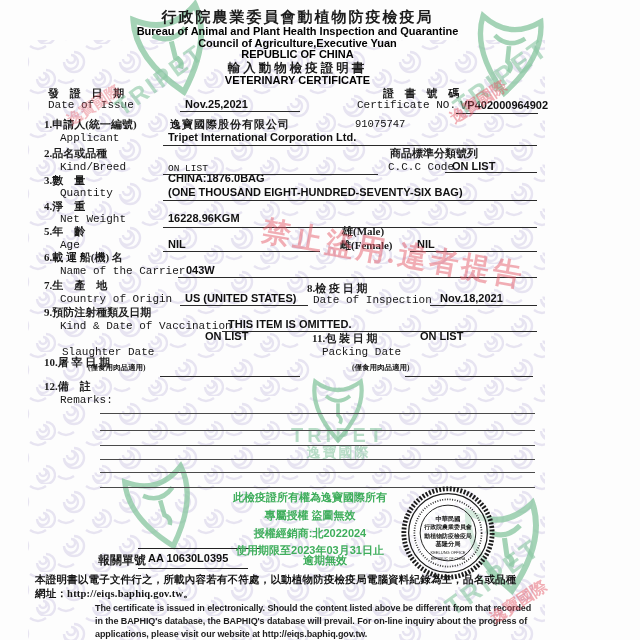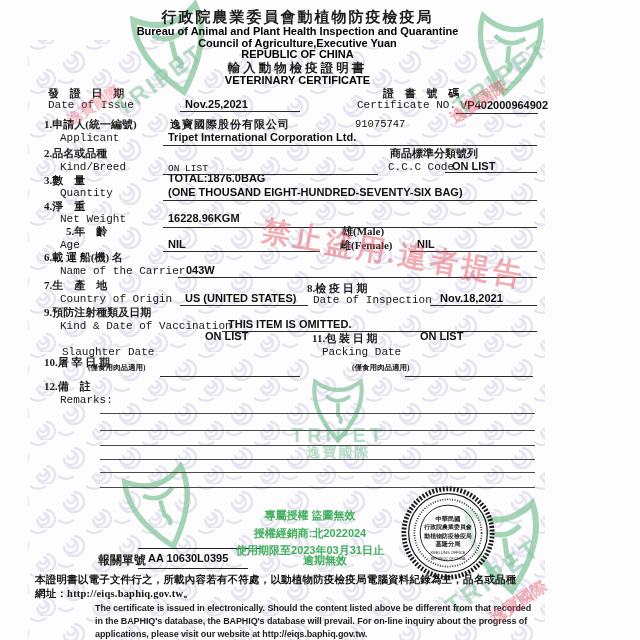--- a/index.html
+++ b/index.html
@@ -111,31 +111,31 @@
   <div class="abs zh label-zh" style="left:44px;top:146px;">2.品名或品種</div>
   <div class="abs zh label-zh" style="left:390px;top:146px;">商品標準分類號列</div>
   <div class="abs en-label" style="left:60px;top:161px;">Kind/Breed</div>
   <div class="abs val-mono" style="left:168px;top:163px;">ON LIST</div>
   <div class="ul" style="left:163px;top:174px;width:215px;"></div>
   <div class="abs en-label" style="left:388px;top:161px;">C.C.C Code</div>
   <div class="abs val" style="left:452px;top:160px;">ON LIST</div>
   <div class="ul" style="left:445px;top:172px;width:92px;"></div>
 
   <div class="abs zh label-zh" style="left:44px;top:173px;">3.數　量</div>
-  <div class="abs val" style="left:168px;top:172px;">TOTAL:1876.0BAG</div>
+  <div class="abs val" style="left:168px;top:172px;">CHINA:1876.0BAG</div>
   <div class="abs en-label" style="left:60px;top:187px;">Quantity</div>
   <div class="abs val" style="left:168px;top:186px;">(ONE THOUSAND EIGHT-HUNDRED-SEVENTY-SIX BAG)</div>
   <div class="ul" style="left:163px;top:200px;width:374px;"></div>
 
   <div class="abs zh label-zh" style="left:44px;top:199px;">4.淨　重</div>
   <div class="abs en-label" style="left:60px;top:213px;">Net Weight</div>
   <div class="abs val" style="left:168px;top:212px;">16228.96KGM</div>
   <div class="ul" style="left:163px;top:227px;width:374px;"></div>
 
-  <div class="abs zh label-zh" style="left:44px;top:224px;margin-left:22px;">5.年　齡</div>
+  <div class="abs zh label-zh" style="left:44px;top:224px;">5.年　齡</div>
   <div class="abs zh label-zh" style="left:342px;top:224px;">雄(Male)</div>
   <div class="abs en-label" style="left:60px;top:239px;">Age</div>
   <div class="abs val" style="left:168px;top:238px;">NIL</div>
   <div class="ul" style="left:163px;top:251px;width:157px;"></div>
   <div class="abs zh label-zh" style="left:340px;top:238px;">雌(Female)</div>
   <div class="abs val" style="left:417px;top:238px;">NIL</div>
   <div class="ul" style="left:410px;top:251px;width:127px;"></div>
 
   <div class="abs zh label-zh" style="left:44px;top:250px;">6.載 運 船(機) 名</div>
   <div class="abs en-label" style="left:60px;top:265px;">Name of the Carrier</div>
@@ -169,20 +169,21 @@
 
   <div class="abs zh label-zh" style="left:44px;top:379px;">12.備　註</div>
   <div class="abs en-label" style="left:60px;top:394px;">Remarks:</div>
   <div class="rule" style="left:100px;top:413px;width:435px;"></div>
   <div class="rule" style="left:100px;top:430px;width:435px;border-bottom-width:1.6px;"></div>
   <div class="rule" style="left:100px;top:445px;width:435px;border-bottom-width:1.6px;"></div>
   <div class="rule" style="left:100px;top:459px;width:435px;"></div>
   <div class="rule" style="left:100px;top:472px;width:435px;"></div>
   <div class="rule" style="left:100px;top:487px;width:435px;"></div>
 
+  <div class="green-line" style="top:490px;">此檢疫證所有權為逸寶國際所有</div>
   <div class="green-line" style="top:508px;">專屬授權 盜圖無效</div>
   <div class="green-line" style="top:526px;">授權經銷商:北2022024</div>
   <div class="green-line" style="top:543px;">使用期限至2023年03月31日止</div>
   <div class="green-line" style="left:225px;top:553px;">逾期無效</div>
 
   <svg class="abs" style="left:400px;top:485px;z-index:2;" width="96" height="96" viewBox="0 0 100 100">
     <circle cx="50" cy="50" r="46" fill="rgba(255,255,255,0.55)" stroke="#1b1b1b" stroke-width="5" stroke-dasharray="2 1.7"></circle>
     <circle cx="50" cy="50" r="41" fill="none" stroke="#1b1b1b" stroke-width="1.3"></circle>
     <circle cx="50" cy="50" r="35" fill="none" stroke="#2a2a2a" stroke-width="1.8" stroke-dasharray="1 1.6"></circle>
     <circle cx="50" cy="50" r="29" fill="none" stroke="#1b1b1b" stroke-width="1"></circle>

